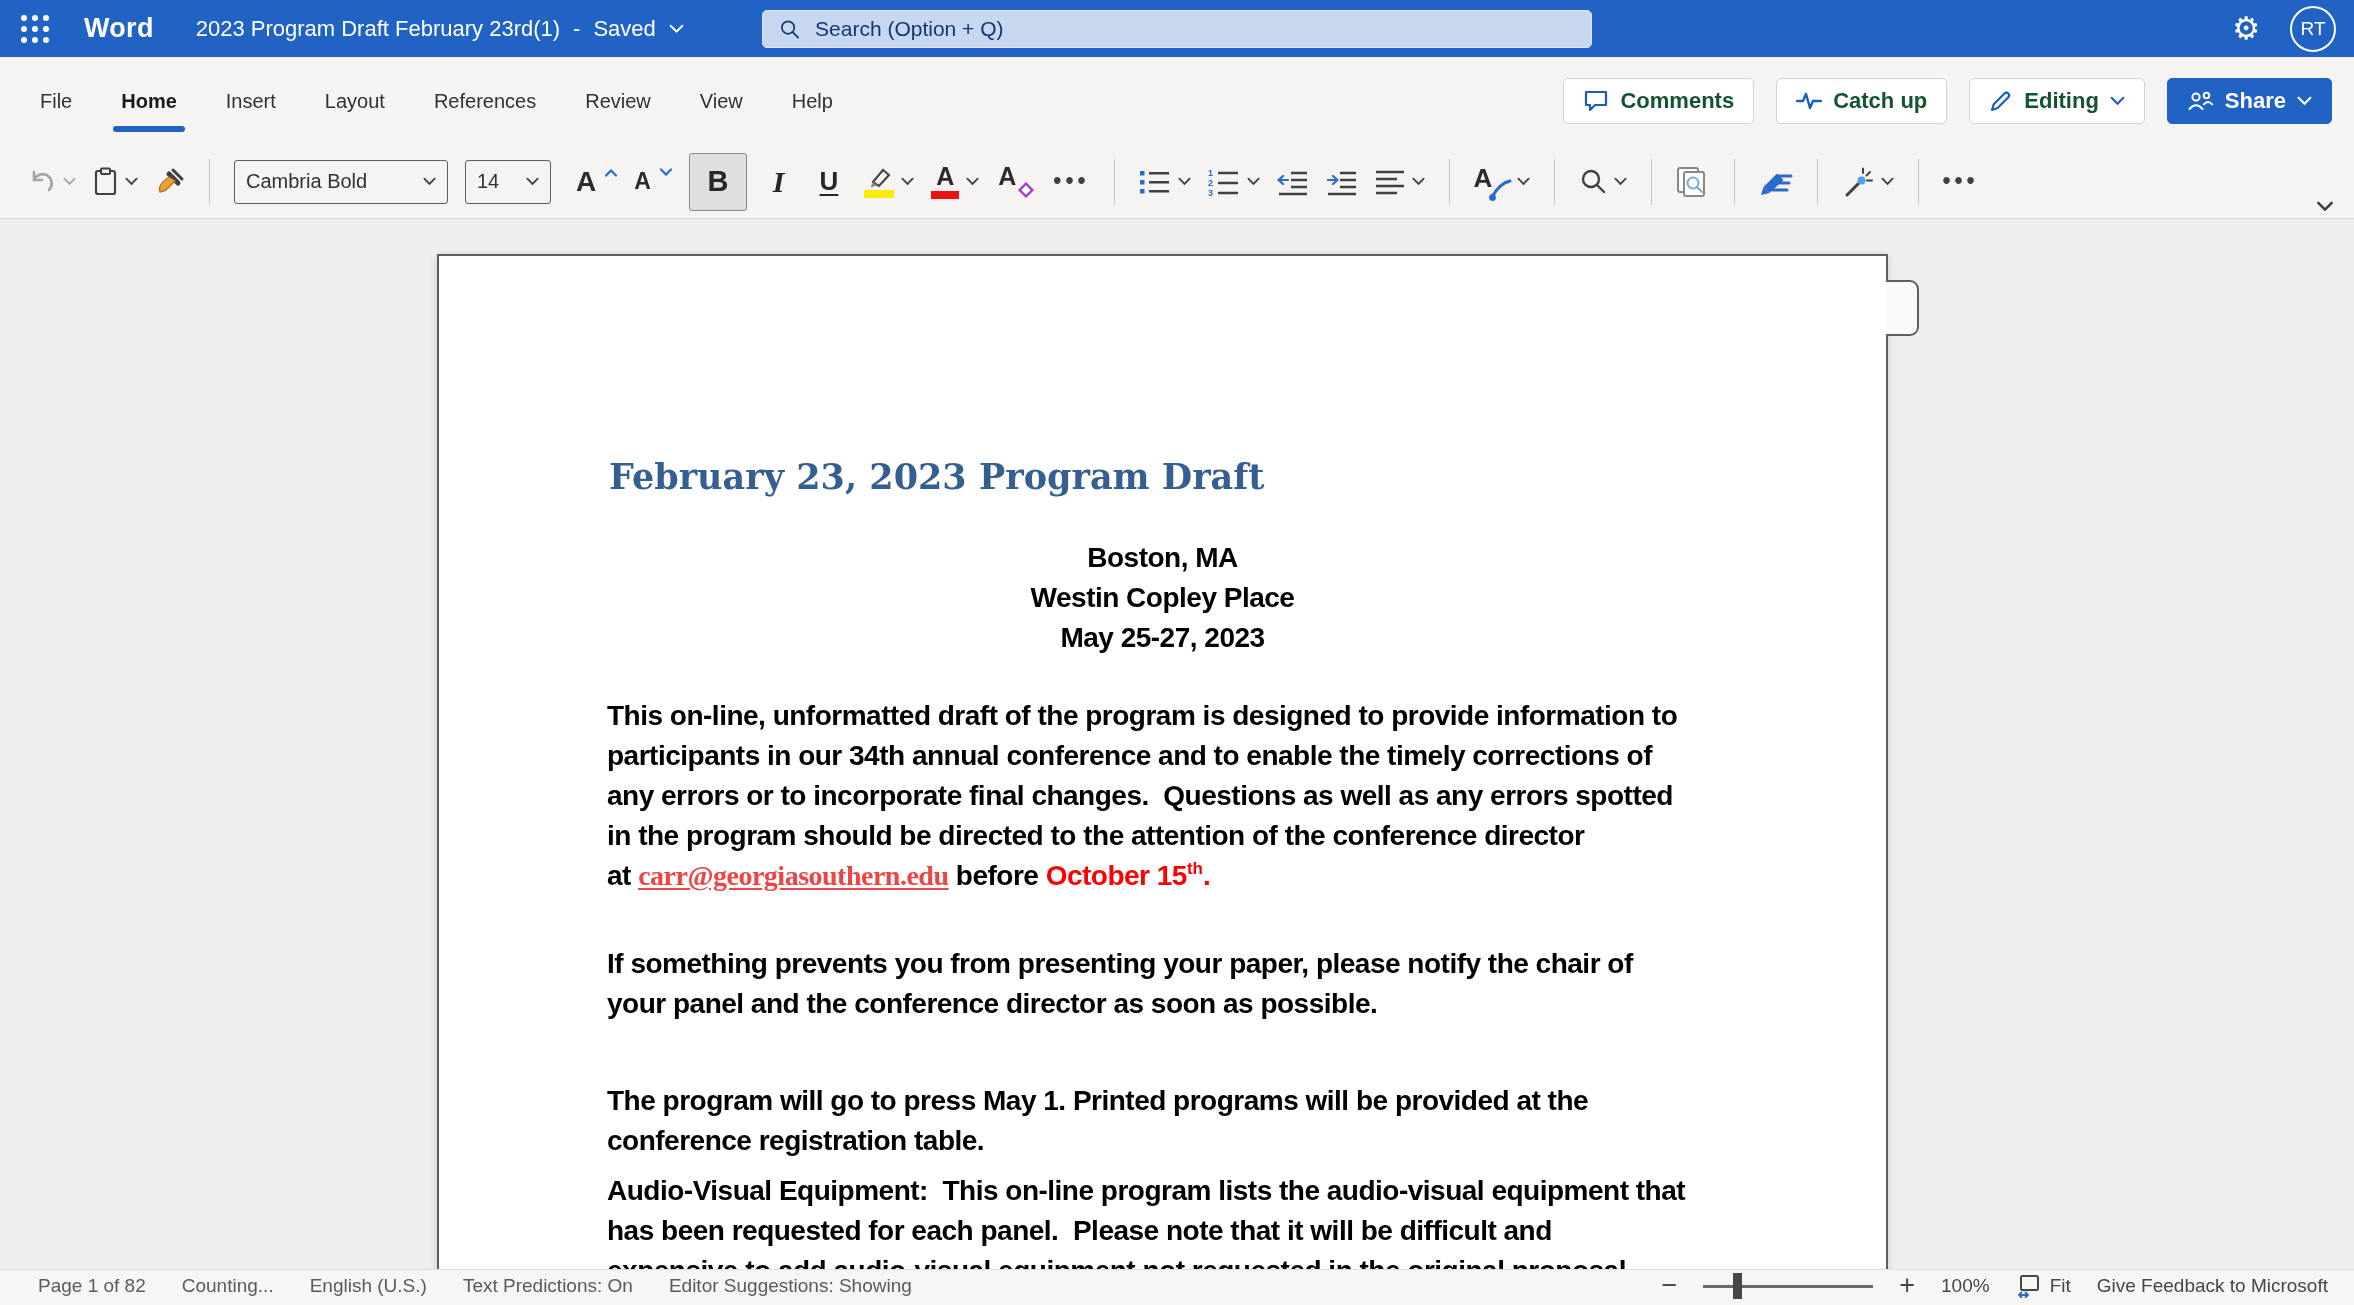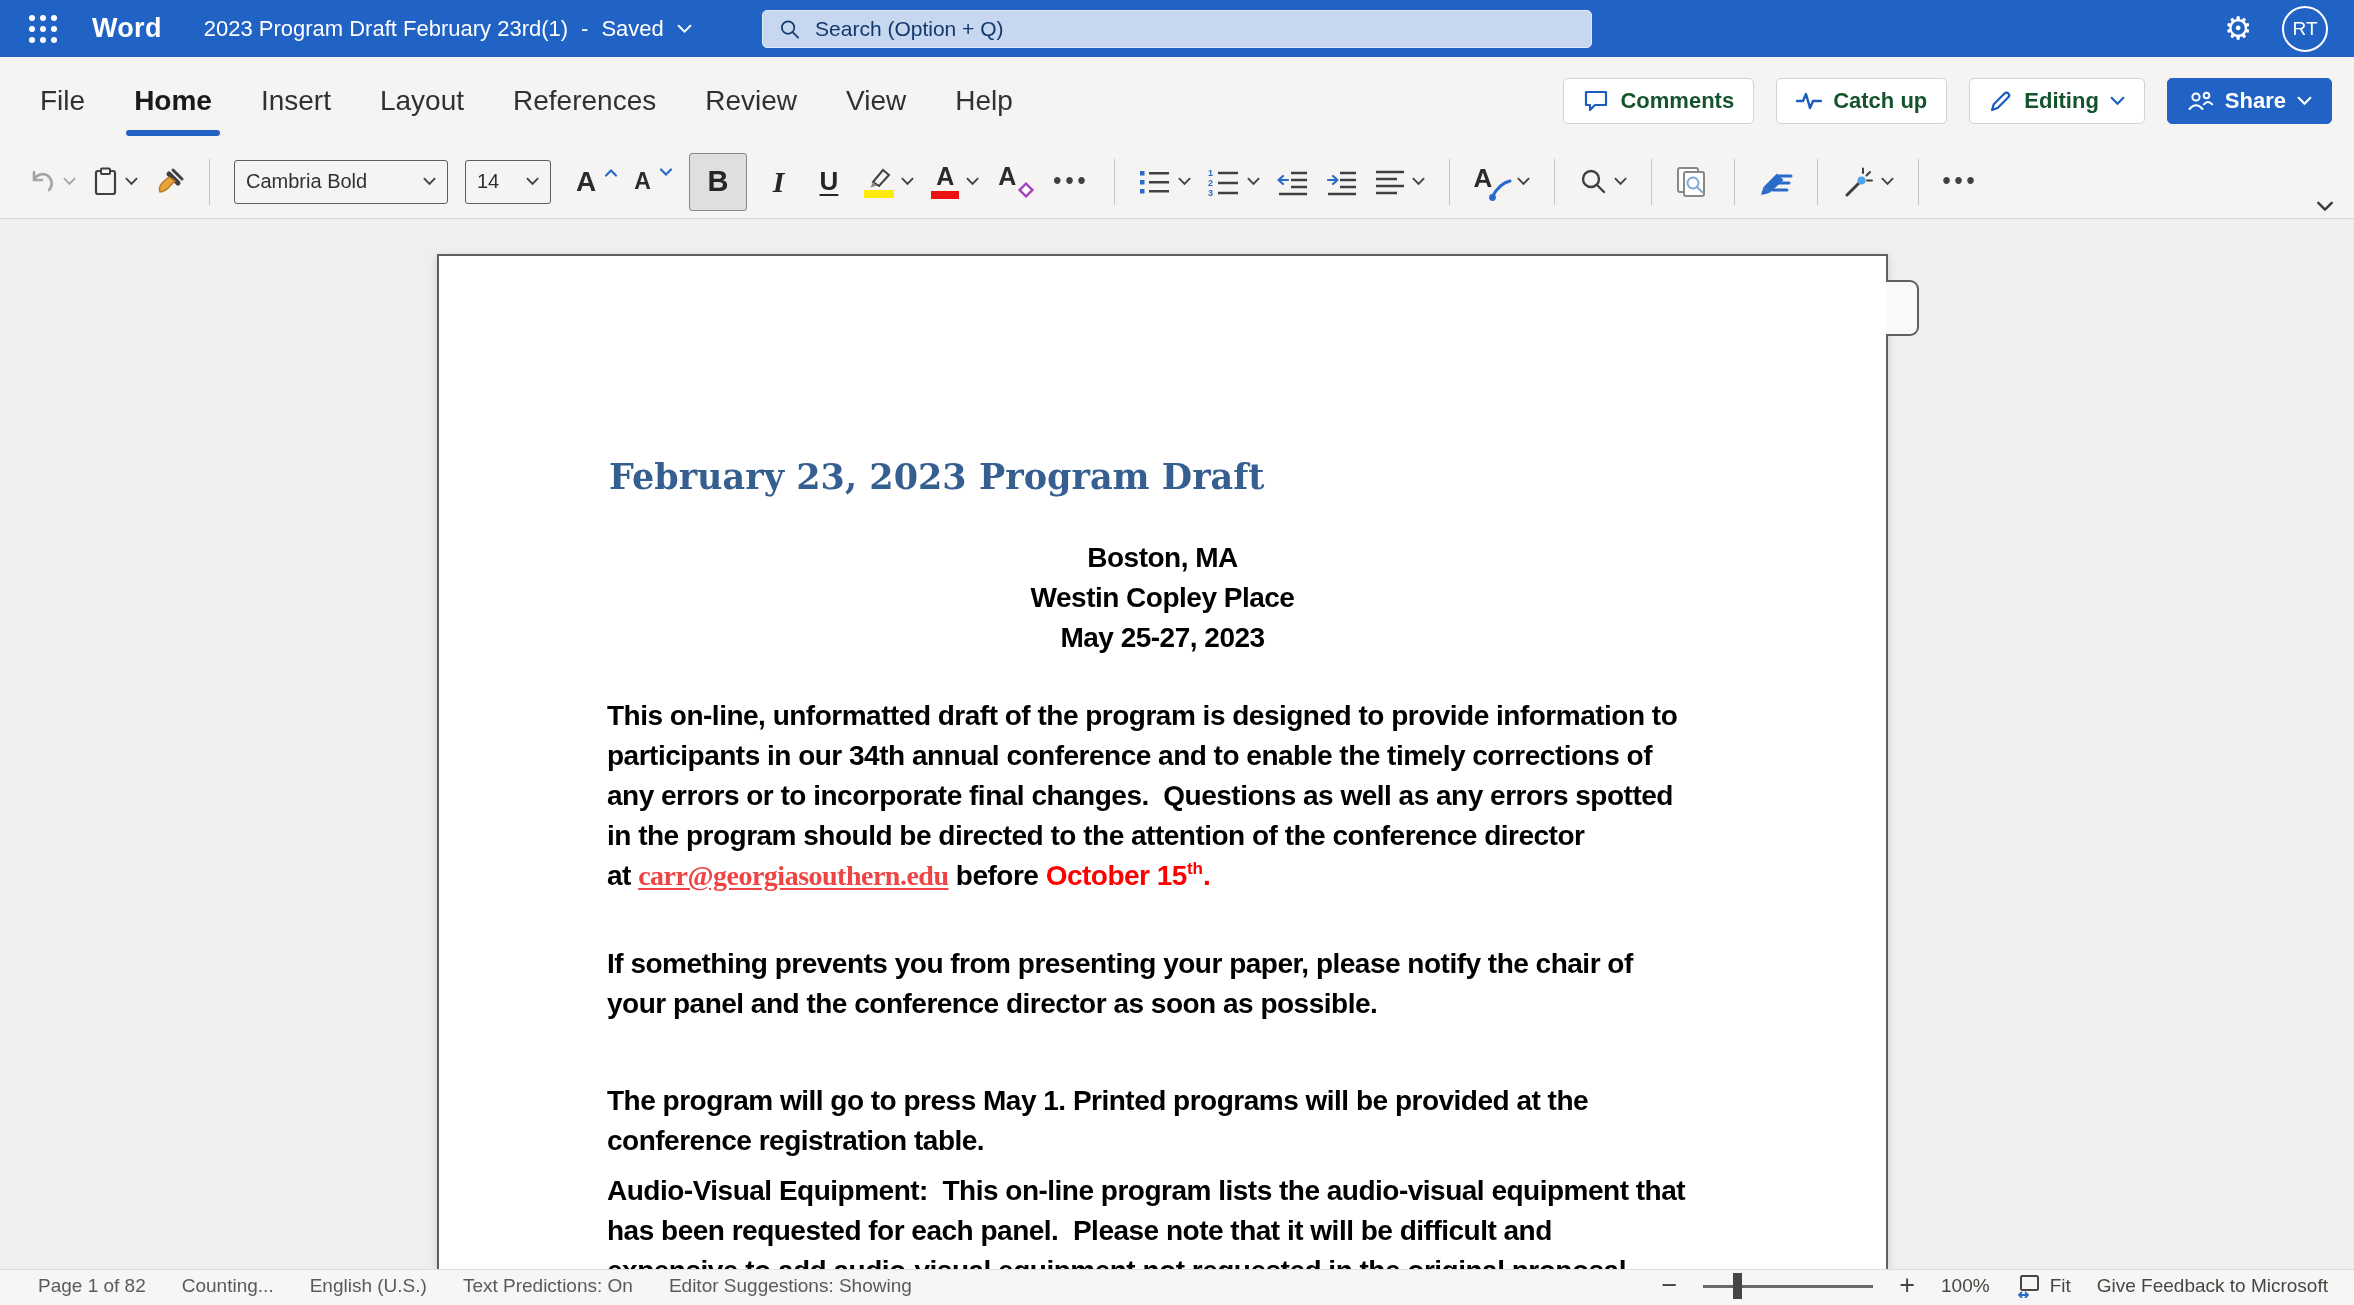--- a/index.html
+++ b/index.html
@@ -2,40 +2,40 @@
 <html><head>
 <meta charset="utf-8">
 <style>
   html,body{margin:0;padding:0;width:2354px;height:1305px;overflow:hidden;
     background:#F0EFEE;font-family:"Liberation Sans",sans-serif;}
   *{box-sizing:border-box;}
   svg{display:block;}
 
   
   .topbar{height:57px;background:#2163C5;display:flex;align-items:center;
-    position:relative;padding:0 16px;color:#fff;}
+    position:relative;padding:0 8px;color:#fff;}
   .waffle{width:38px;height:38px;display:grid;grid-template-columns:repeat(3,6px);
     grid-template-rows:repeat(3,6px);gap:5px;place-content:center;margin-left:8px;cursor:pointer;}
   .waffle span{width:6px;height:6px;background:#fff;border-radius:50%;}
   .app-name{font-size:27px;font-weight:bold;margin:0 42px 0 30px;letter-spacing:.3px;}
   .doc-title-group{font-size:22px;display:flex;align-items:center;gap:13px;}
   .searchbox{position:absolute;left:50%;transform:translateX(-50%);top:10px;width:830px;height:38px;
     background:#C7D7EF;border:1px solid #DFE9F7;border-radius:5px;display:flex;align-items:center;
     padding:0 16px;gap:13px;}
   .searchbox input{background:transparent;border:none;outline:none;font-size:21px;color:#12386E;
     width:100%;font-family:"Liberation Sans",sans-serif;}
   .searchbox input::placeholder{color:#12386E;opacity:1;}
   .top-right{margin-left:auto;display:flex;align-items:center;gap:30px;padding-right:10px;}
   .gear{font-family:"DejaVu Sans",sans-serif;font-size:31px;line-height:1;cursor:pointer;}
   .avatar{width:46px;height:46px;border:2px solid #fff;border-radius:50%;display:flex;
     align-items:center;justify-content:center;font-size:19px;cursor:pointer;}
 
   
   .menubar{height:88px;background:#F5F4F3;display:flex;align-items:center;padding:0 22px;}
-  .menu-items{display:flex;align-items:center;gap:45px;font-size:28px;color:#323130;padding-left:16px;}
+  .menu-items{display:flex;align-items:center;gap:45px;font-size:20px;color:#323130;padding-left:16px;}
   .menu-item{position:relative;cursor:pointer;padding:6px 2px;white-space:nowrap;}
   .menu-item.active{font-weight:bold;color:#1b1a19;}
   .menu-item.active::after{content:"";position:absolute;left:-6px;right:-6px;bottom:-13px;height:6px;
     border-radius:3px;background:#2163C5;}
   .action-buttons{margin-left:auto;display:flex;align-items:center;gap:22px;}
   .abtn{height:46px;background:#fff;border:1px solid #D4D2D0;border-radius:5px;display:flex;
     align-items:center;gap:11px;padding:0 19px;color:#14532d;font-size:22px;font-weight:600;
     cursor:pointer;white-space:nowrap;}
   .abtn.share{background:#2163C5;color:#fff;border-color:#2163C5;}
 

